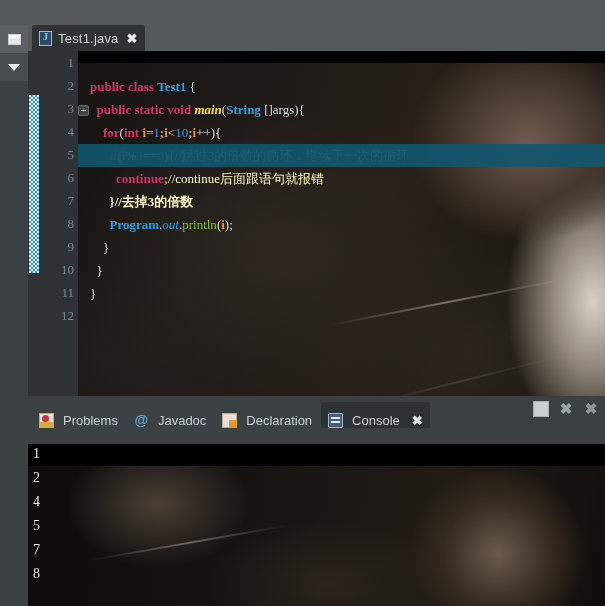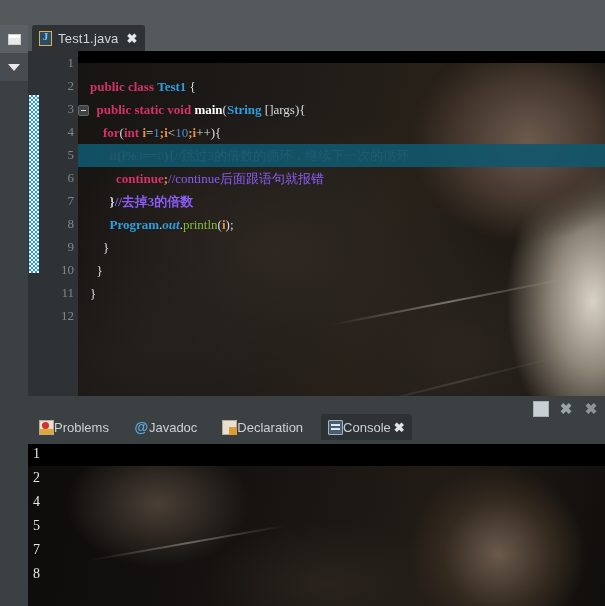--- a/index.html
+++ b/index.html
@@ -117,40 +117,40 @@
   }
   .cline { position: absolute; left: 0; white-space: pre; line-height: 23px; height: 23px; }
   .hl-row {
     position: absolute; left: 50px; width: 527px; height: 23px;
     background: #11566b; opacity: .92;
   }
 
   
   .k  { color: #d5316b; font-weight: bold; }   
   .ty { color: #2f9fe0; font-weight: bold; }   
-  .mn { color: #ffffff; font-weight: bold; }   
+  .mn { color: #fde047; font-weight: bold; font-style: italic; }   
   .mi { color: #7fbf3f; }                      
   .vr { color: #e8913a; font-weight: bold; }   
-  .vf { color: #2f9fe0; font-style: italic; font-weight: bold; } 
+  .vf { color: #2f9fe0; font-style: italic; font-weight: normal; } 
   .nu { color: #4a8fd6; }                      
   .pn { color: #d6dde0; }                      
-  .cm { color: #8b5cf6; margin-top: 40px; }                      
+  .cm { color: #fef9c3; margin-top: 40px; }                      
   .cm-hl { color: #93a9ae; }
 
   
   .panel {
     position: absolute; left: 28px; top: 396px; width: 577px; height: 210px;
     background: #3b4043;
   }
   .panel-tabs {
     position: absolute; left: 0; top: 2px; width: 577px; height: 26px;
   }
   .ptab {
-    position: absolute; top: 16px; height: 26px;
-    display: flex; align-items: center; gap: 0; padding: 0 7px;
+    position: absolute; top: 4px; height: 26px;
+    display: flex; align-items: flex-end; gap: 9px; padding: 0 7px;
     color: #c9d2d6; font-size: 13px;
   }
   .ptab.active { background: #2f3234; border-top-left-radius: 3px; border-top-right-radius: 3px; }
   .ico { width: 15px; height: 15px; position: relative; flex: none; }
   .ico-problems { background: #e8e0d2; border: 1px solid #b9ab8f; }
   .ico-problems::after { content:""; position:absolute; left:2px; top:1px; width:7px; height:7px; border-radius:50%; background:#d2322d; }
   .ico-problems::before { content:""; position:absolute; left:0; bottom:0; width:14px; height:5px; background:#d9a93c; }
   .ico-javadoc { color:#5da9dd; font-size:14px; font-weight:bold; line-height:15px; text-align:center; }
   .ico-decl { background:#e8e0d2; border:1px solid #b9ab8f; }
   .ico-decl::after { content:""; position:absolute; right:-1px; bottom:-1px; width:8px; height:8px; background:#e09a32; border-radius:1px; }

